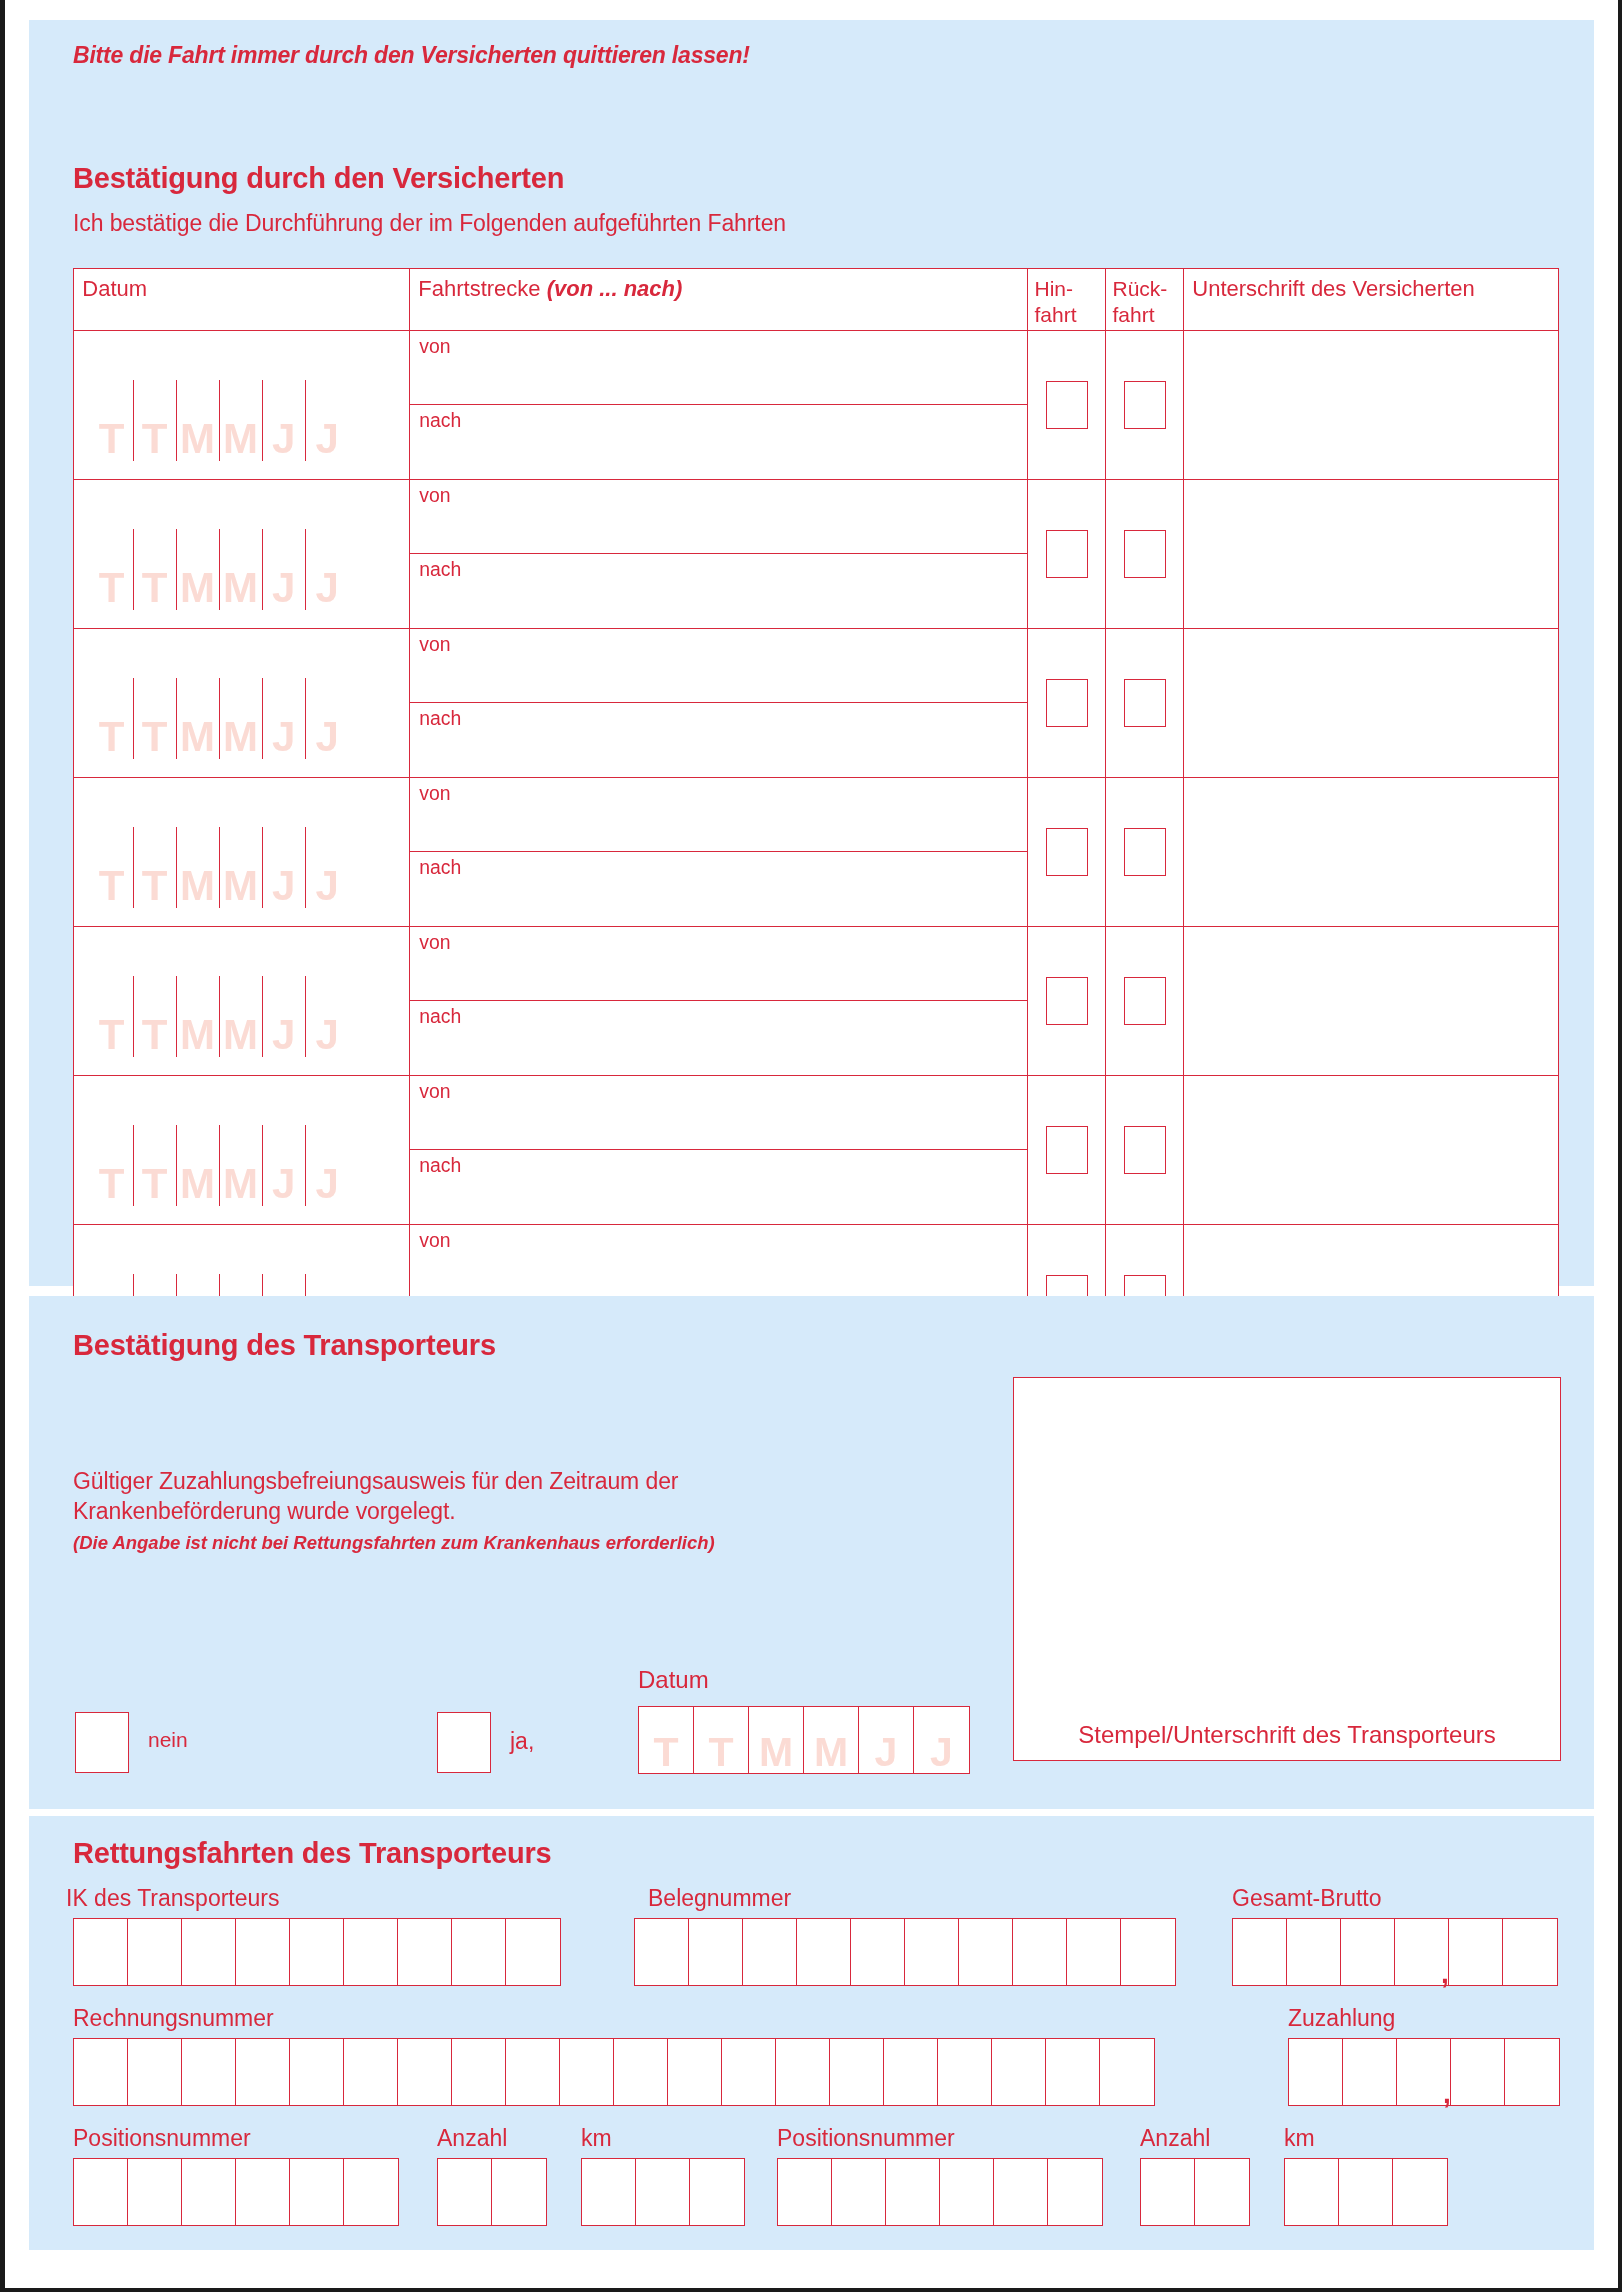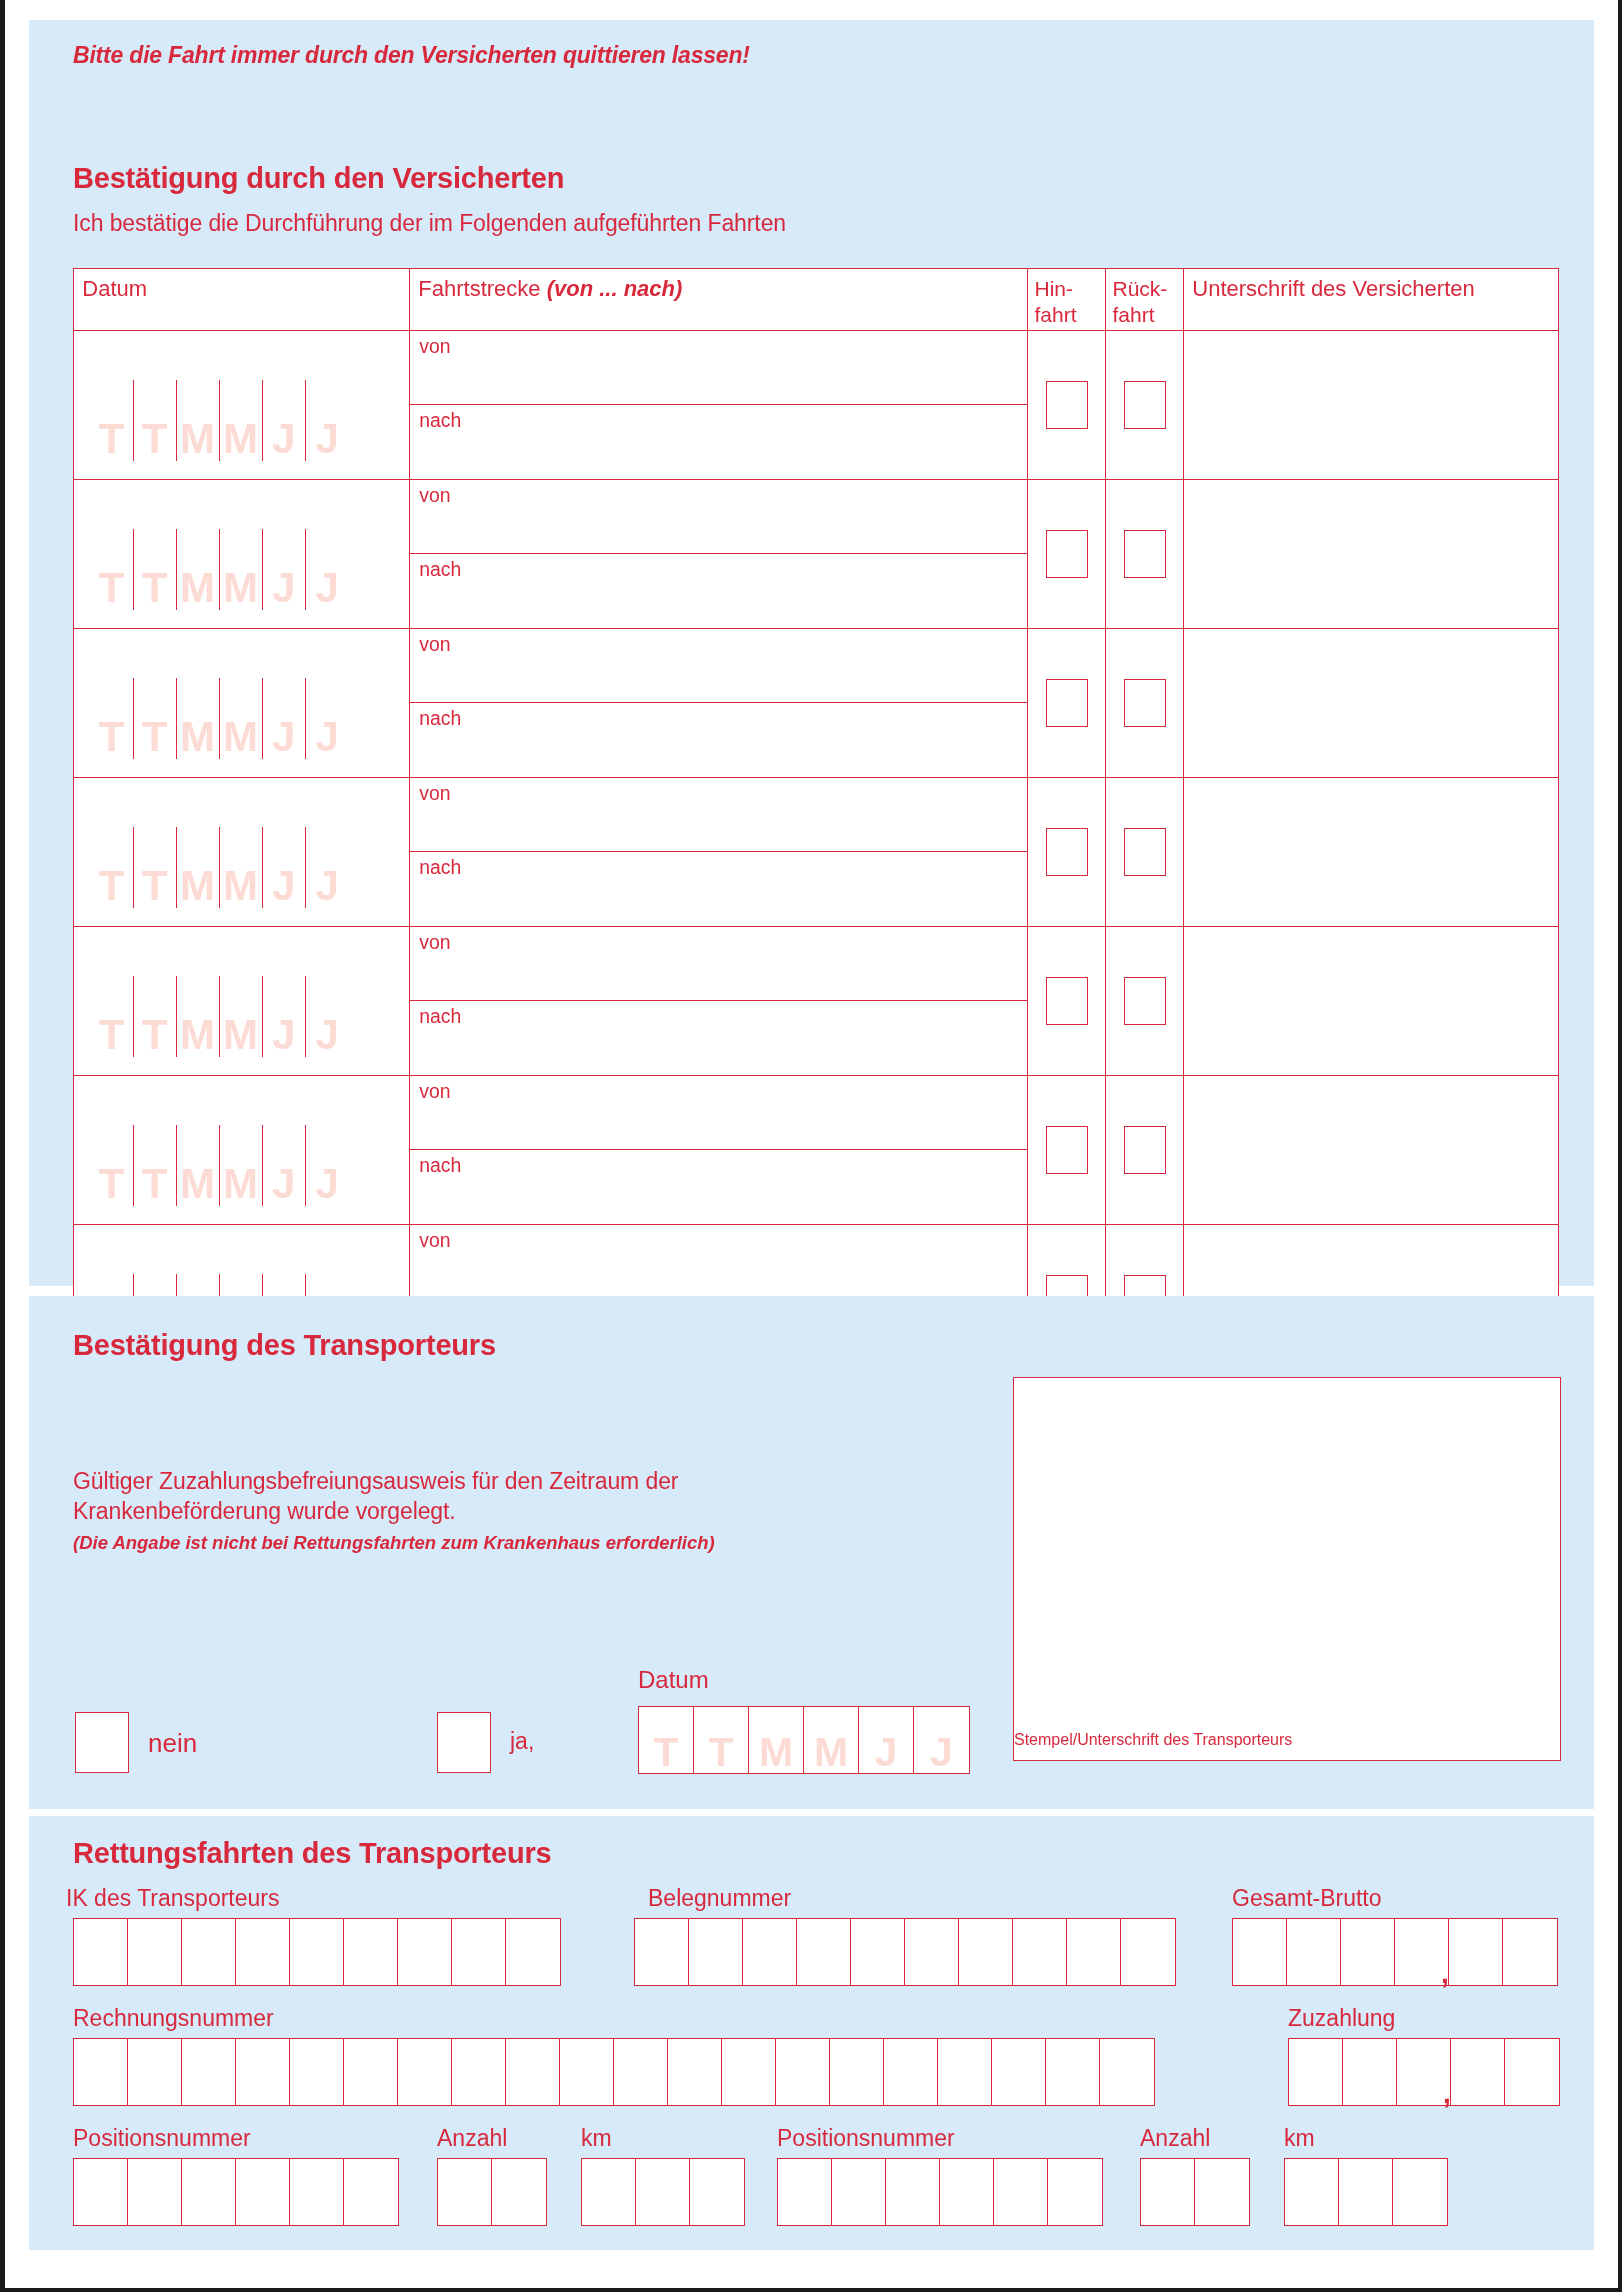--- a/index.html
+++ b/index.html
@@ -116,32 +116,32 @@
   .stamp-box{
     position:absolute;
     left:1008px; top:1377px;
     width:548px; height:384px;
     background:#ffffff;
     border:1.8px solid #d8283c;
     box-sizing:border-box;
   }
   .stamp-label{
     position:absolute; left:0; right:0; bottom:11px;
-    text-align:left; font-size:16px;
+    text-align:center; font-size:24px;
   }
 
   .optbox{
     position:absolute;
     width:54px;height:61px;
     border:1.8px solid #d8283c;
     background:#ffffff;
     box-sizing:border-box;
   }
   #box-nein{ left:70px; top:1712px; }
-  #lbl-nein{ position:absolute; left:143px; top:1728px; font-size:26px; }
+  #lbl-nein{ position:absolute; left:143px; top:1728px; font-size:21px; }
   #box-ja{ left:432px; top:1712px; }
   #lbl-ja{ position:absolute; left:505px; top:1728px; font-size:23px; }
 
   #lbl-datum2{ position:absolute; left:633px; top:1666px; font-size:24px; }
   #date2{
     position:absolute; left:633px; top:1706px;
     display:flex; background:#ffffff;
     border:1.4px solid #d8283c; box-sizing:border-box;
   }
   #date2 .dbox2{

